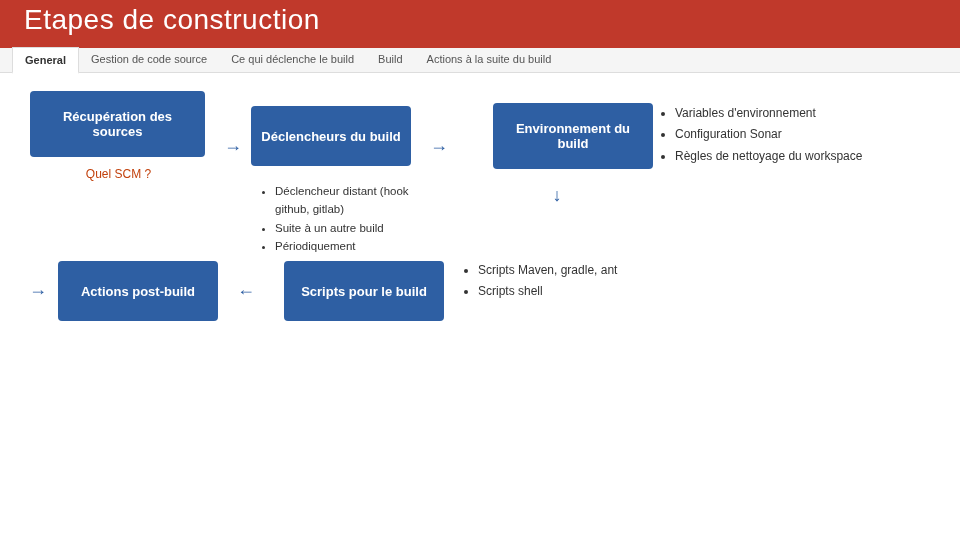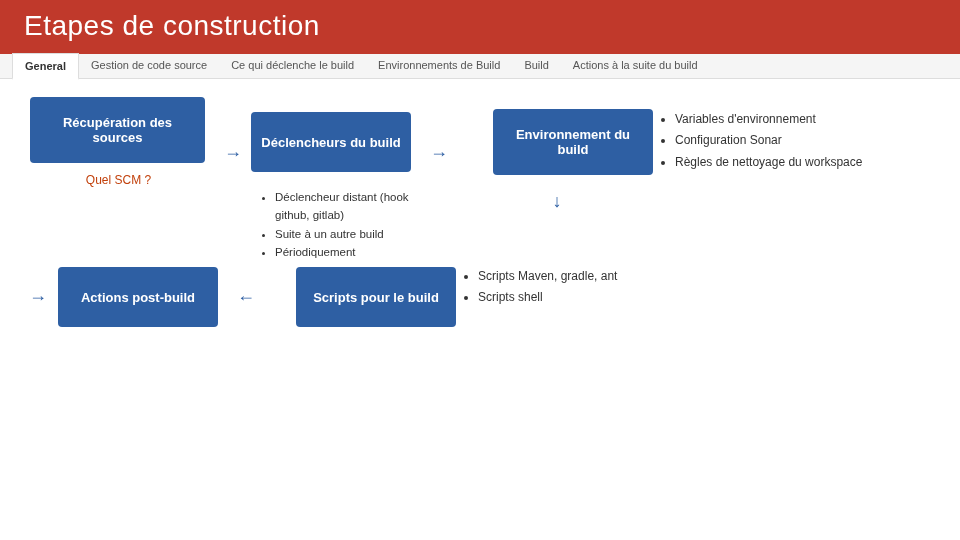--- a/index.html
+++ b/index.html
@@ -9,21 +9,21 @@
       width: 960px;
       height: 540px;
       overflow: hidden;
     }
 
     .page-title-bar {
       background: #c0392b;
       color: #fff;
       font-size: 28px;
       font-weight: 300;
-      padding: 10px 24px 12px 24px;
+      padding: 4px 24px 12px 24px;
       letter-spacing: 0.5px;
     }
 
     .nav-tabs {
       background: #f5f5f5;
       border-bottom: 1px solid #ddd;
       display: flex;
       align-items: center;
       padding: 12px 12px;
       height: 20px;
@@ -201,21 +201,20 @@
   </style>
 </head>
 <body>
 
 <div class="page-title-bar">Etapes de construction</div>
 
 <div class="nav-tabs">
   <div class="nav-tab active">General</div>
   <div class="nav-tab">Gestion de code source</div>
   <div class="nav-tab">Ce qui déclenche le build</div>
-  <div class="nav-tab">Environnements de Build</div>
   <div class="nav-tab">Build</div>
   <div class="nav-tab">Actions à la suite du build</div>
 </div>
 
 <div class="main-content">
 
   <div class="diagram-top">
 
     <div style="display:flex;flex-direction:column;align-items:center;width:195px;">
       <div class="blue-box" style="width:175px;">
@@ -280,21 +279,21 @@
 
     <div class="bottom-mid-box-wrap">
       <div class="blue-box" style="width:160px;">
         <span>Actions post-build</span>
       </div>
     </div>
 
     <div class="bottom-arrow-left">←</div>
 
     <div style="margin-left:4px;width:160px;margin-left:20px;">
-      <div class="blue-box" style="width:160px;margin-left:12px;">
+      <div class="blue-box" style="width:160px;">
         <span>Scripts pour le
 build</span>
       </div>
     </div>
 
     <div class="bottom-right-bullets">
       <ul class="bullet-list">
         <li>Scripts Maven, gradle, ant</li>
         <li>Scripts shell</li>
       </ul>

